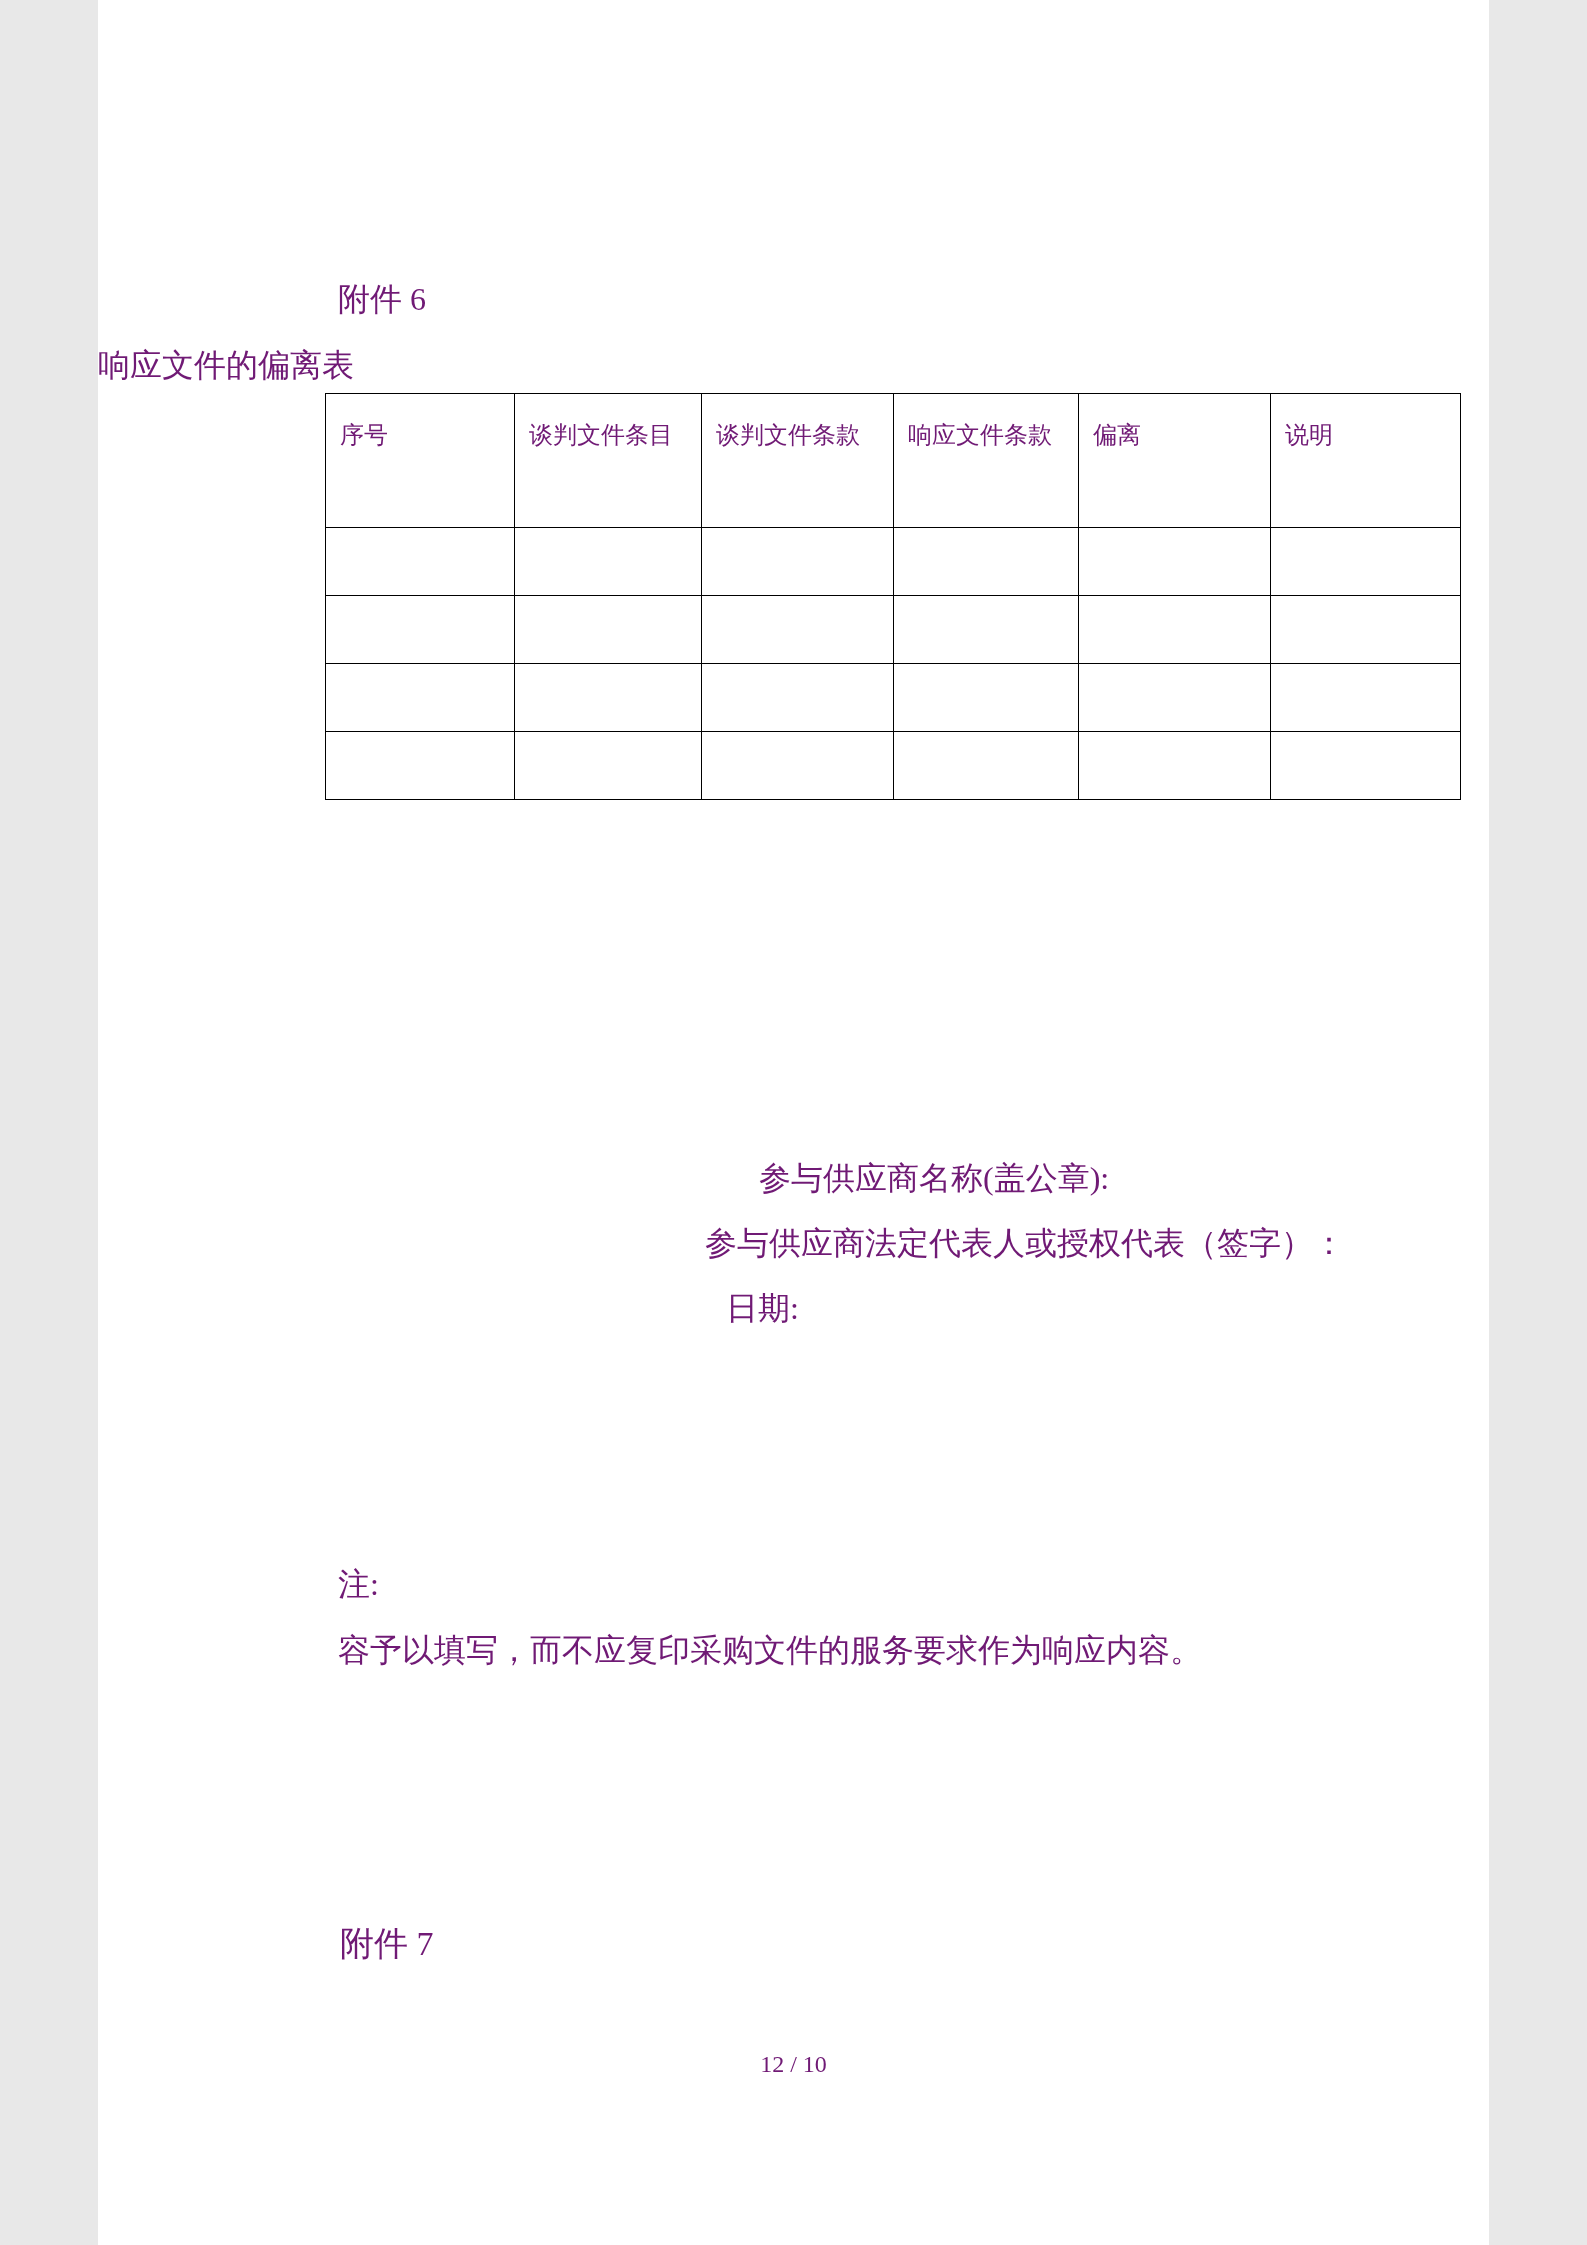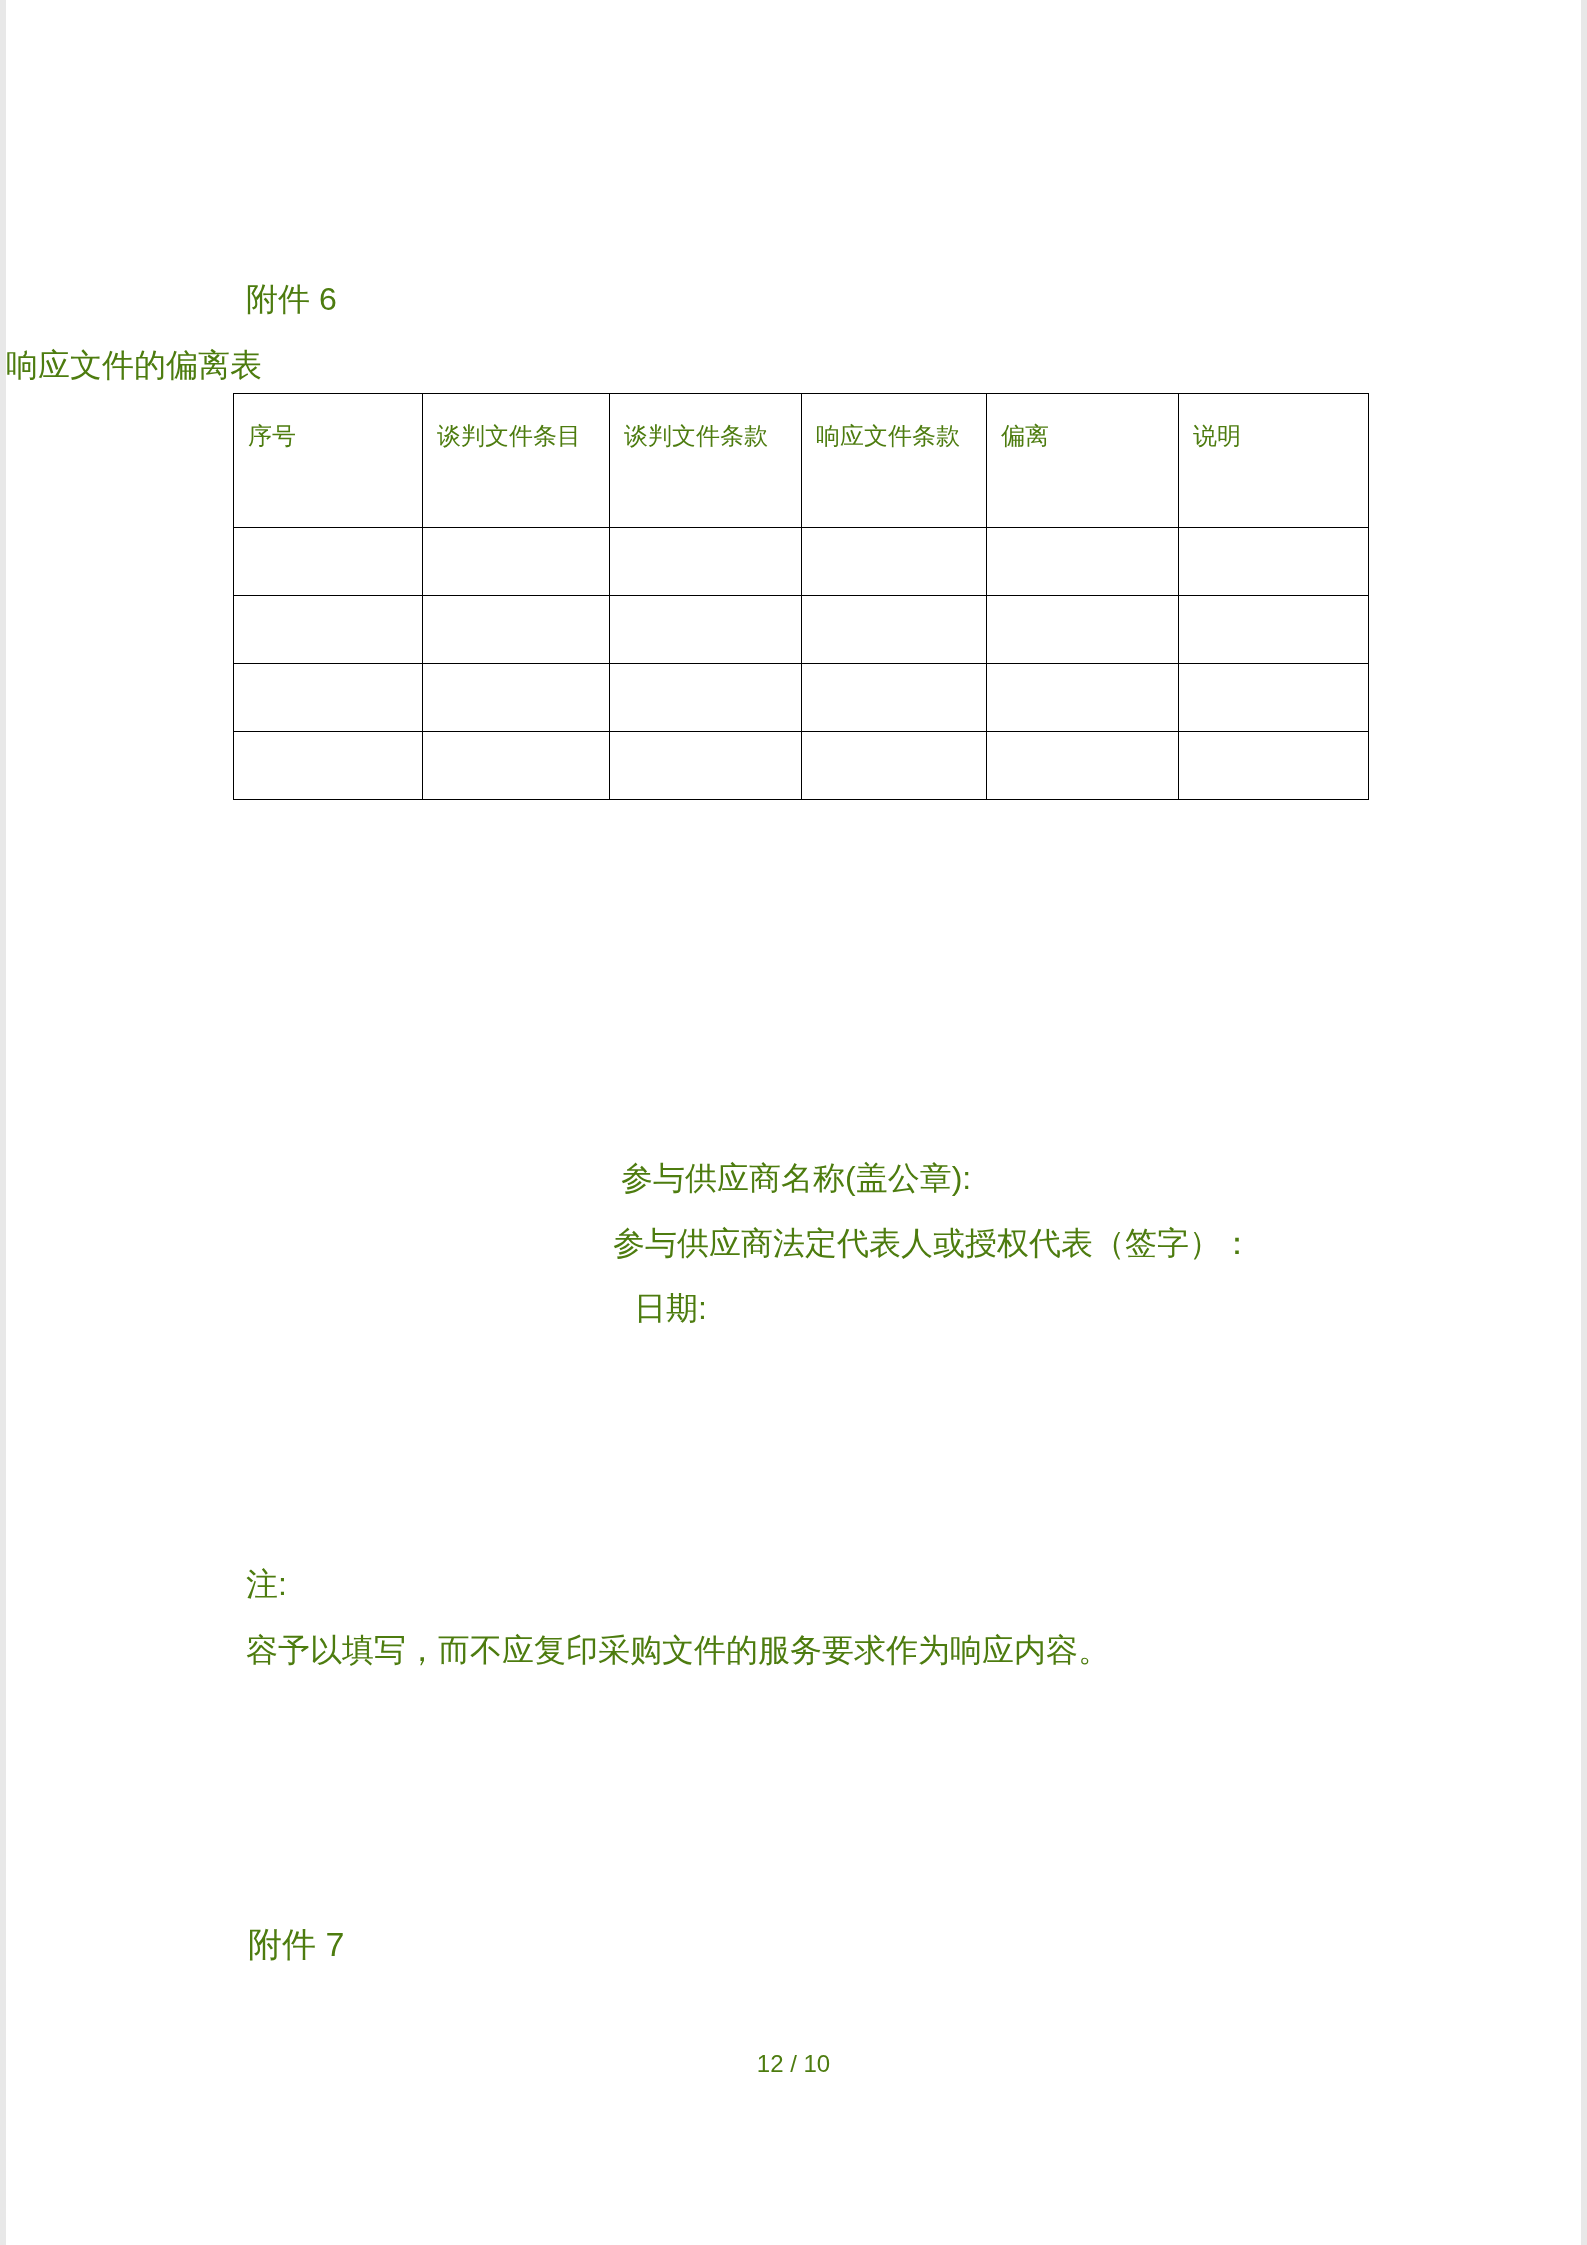--- a/index.html
+++ b/index.html
@@ -1,22 +1,22 @@
 <!DOCTYPE html>
 <html><head>
 <meta charset="utf-8">
 <style>
   html,body { margin:0; padding:0; background:#e8e8e8; }
   .page {
     position:relative;
-    width:1575px; height:2245px;
+    width:1391px; height:2245px;
     margin:0 auto;
     background:#ffffff;
-    color:#4d7c0f;
-    font-family:Liberation Sans, sans-serif;
+    color:#701a75;
+    font-family:Liberation Serif, serif;
     overflow:hidden;
   }
   .att6-label {
     position:absolute; left:240px; top:283px;
     font-size:32px; line-height:1; white-space:nowrap;
   }
   .table-title {
     position:absolute; left:0; top:349px; width:100%;
     font-size:32px; line-height:1; white-space:nowrap;
   }
@@ -32,21 +32,21 @@
     line-height:69px;
     padding:7px 8px 0 14px;
     overflow:hidden;
   }
   tr.hrow { height:134px; }
   tr.erow { height:68px; }
   .signature {
     position:absolute; left:607px; top:1146px;
     font-size:32px; line-height:65px; white-space:nowrap;
   }
-  .sig-line-0 { padding-left:8px; }
+  .sig-line-0 { padding-left:8px;margin-left:46px; }
   .sig-line-2 { padding-left:21px; }
   .notes {
     position:absolute; left:240px; top:1551px;
     font-size:32px; line-height:66px; white-space:nowrap;
   }
   .att7-label {
     position:absolute; left:242px; top:1927px;
     font-size:34px; line-height:1; white-space:nowrap;
   }
   .page-number {

